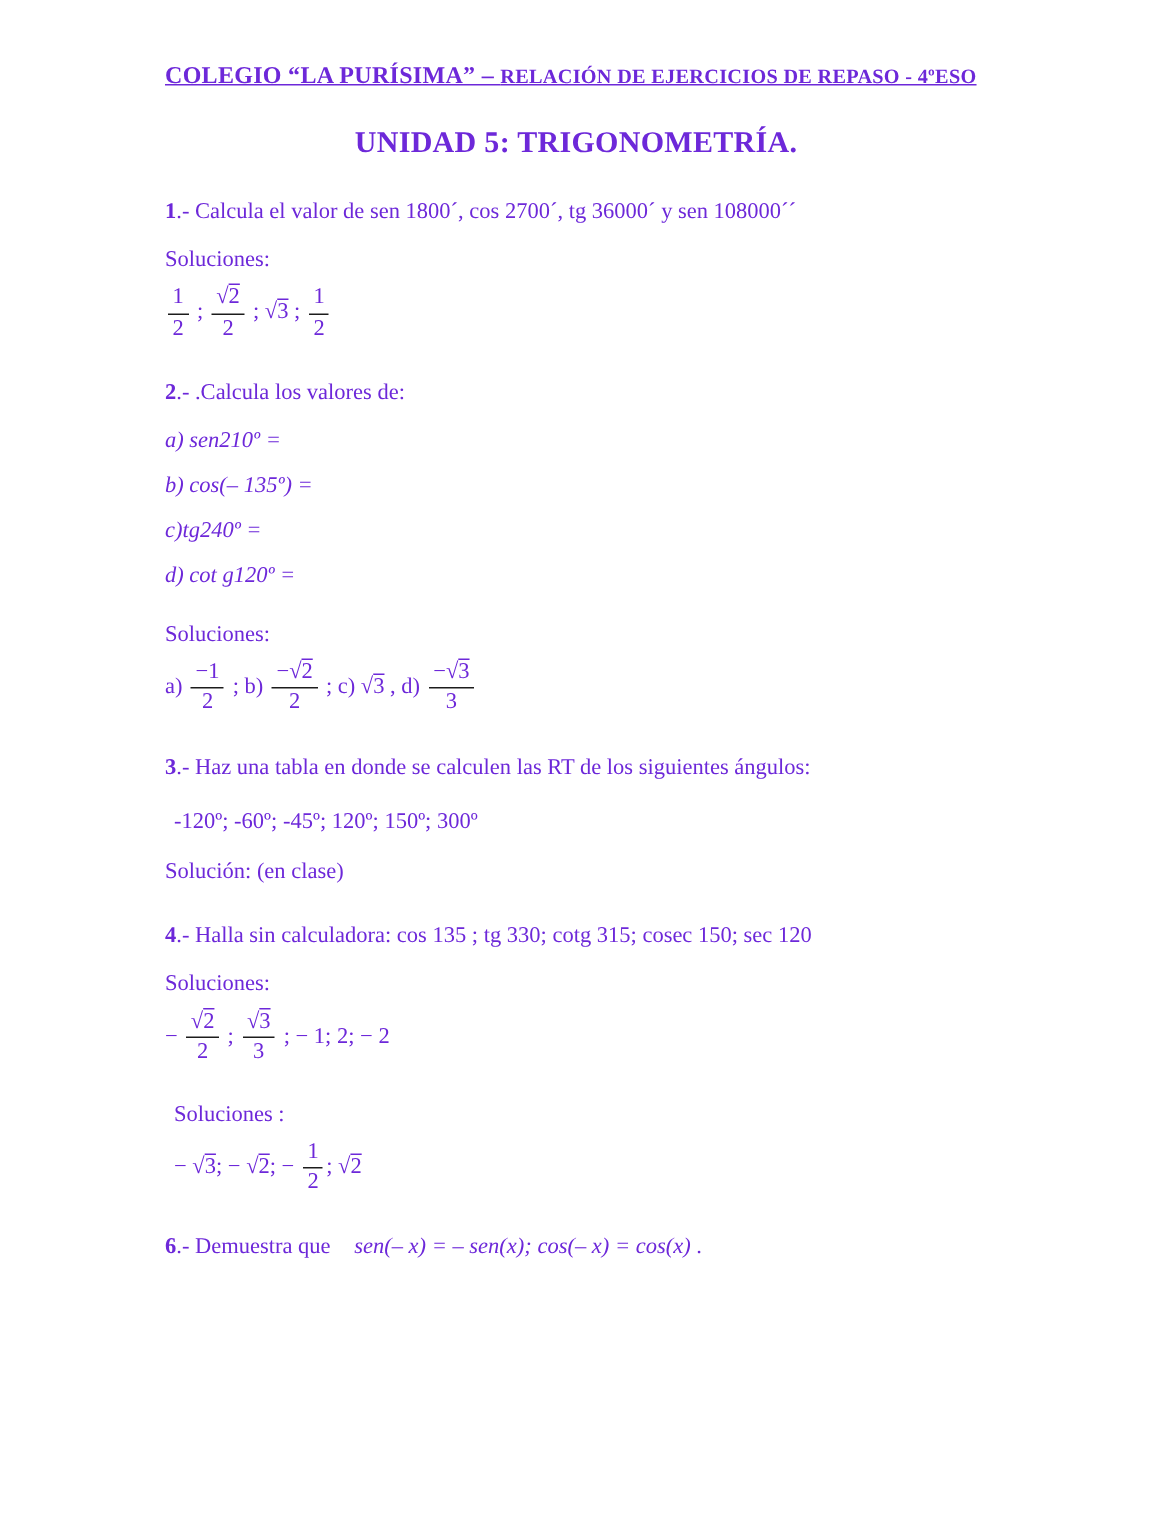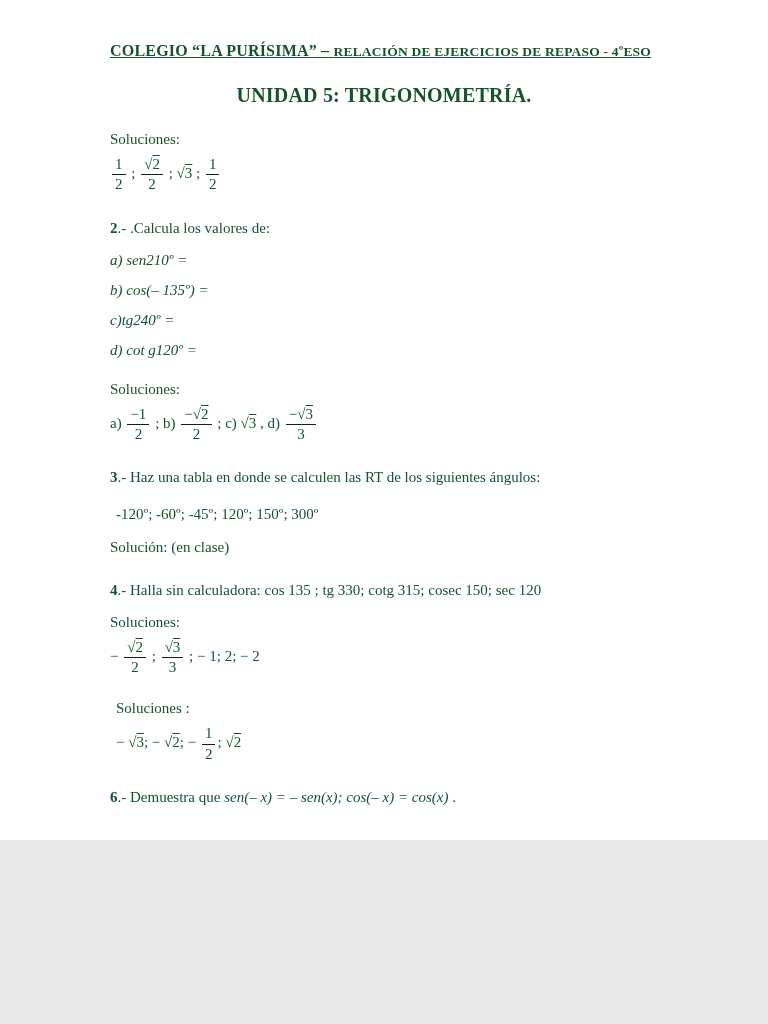--- a/index.html
+++ b/index.html
@@ -1,19 +1,19 @@
 <!DOCTYPE html>
 <html><head>
 <meta charset="utf-8">
 <style>
   html,body{margin:0;padding:0;background:#e9e9e9;}
   .page{
-    width:768px;height:840px;margin:0 auto;background:#ffffff;
+    width:768px;height:1024px;margin:0 auto;background:#ffffff;
     box-sizing:border-box;padding:42px 110px 0 110px;
-    font-family:"Liberation Serif", serif;color:#14532d;font-size:15px;
+    font-family:"Liberation Serif", serif;color:#6d28d9;font-size:15px;
     position:relative;overflow:hidden;
   }
   .doc-header{
     font-weight:bold;text-decoration:underline;white-space:nowrap;
     margin-bottom:24px;letter-spacing:0.2px;
   }
   .doc-header .h1a{font-size:16px;}
   .doc-header .h1b{font-size:13.5px;}
   .unit-title{
     font-size:20px;font-weight:bold;text-align:center;margin:0 0 24px 0;
@@ -25,36 +25,37 @@
   .stmt b{font-weight:bold;}
   .sol-label{margin:14px 0 8px 0;}
   .items p{margin:0 0 13px 0;font-style:italic;}
   .line2{margin:2px 0 16px 0;}
   .math{margin:4px 0 0 0;line-height:1.2;}
   .math .frac{display:inline-block;vertical-align:middle;text-align:center;margin:0 2px;}
   .math .frac .num{display:block;padding:0 3px 1px 3px;border-bottom:1px solid #1c1c1c;line-height:1.15;}
   .math .frac .den{display:block;padding:1px 3px 0 3px;line-height:1.15;}
   .sqrt{white-space:nowrap;}
   .sqrt .rad{text-decoration:overline;}
-  .mathtext{font-style:italic;}
+  .mathtext{font-style:italic;margin-left:12px;}
   .indent1{padding-left:6px;}
 </style>
 </head>
 <body>
 
 <div class="page">
 
   <header class="doc-header">
     <span class="h1a">COLEGIO “LA PURÍSIMA” –  </span><span class="h1b">RELACIÓN DE EJERCICIOS DE REPASO   -  4ºESO</span>
   </header>
 
   <h2 class="unit-title">UNIDAD 5: TRIGONOMETRÍA.</h2>
 
 
   <section class="exercise">
+    <p class="stmt"><b>1</b><span>.- Calcula el valor de sen 1800´, cos 2700´, tg 36000´ y sen 108000´´</span></p>
     <p class="sol-label">Soluciones:</p>
     <p class="math"><span class="frac"><span class="num">1</span><span class="den">2</span></span> ; <span class="frac"><span class="num"><span class="sqrt">√<span class="rad">2</span></span></span><span class="den">2</span></span> ; <span class="sqrt">√<span class="rad">3</span></span> ; <span class="frac"><span class="num">1</span><span class="den">2</span></span></p>
   </section>
 
   <section class="exercise">
     <p class="stmt"><b>2</b><span>.- .Calcula los valores de:</span></p>
     <div class="items">
       <p>a) sen210º =</p>
       <p>b) cos(– 135º) =</p>
       <p>c)tg240º =</p>

